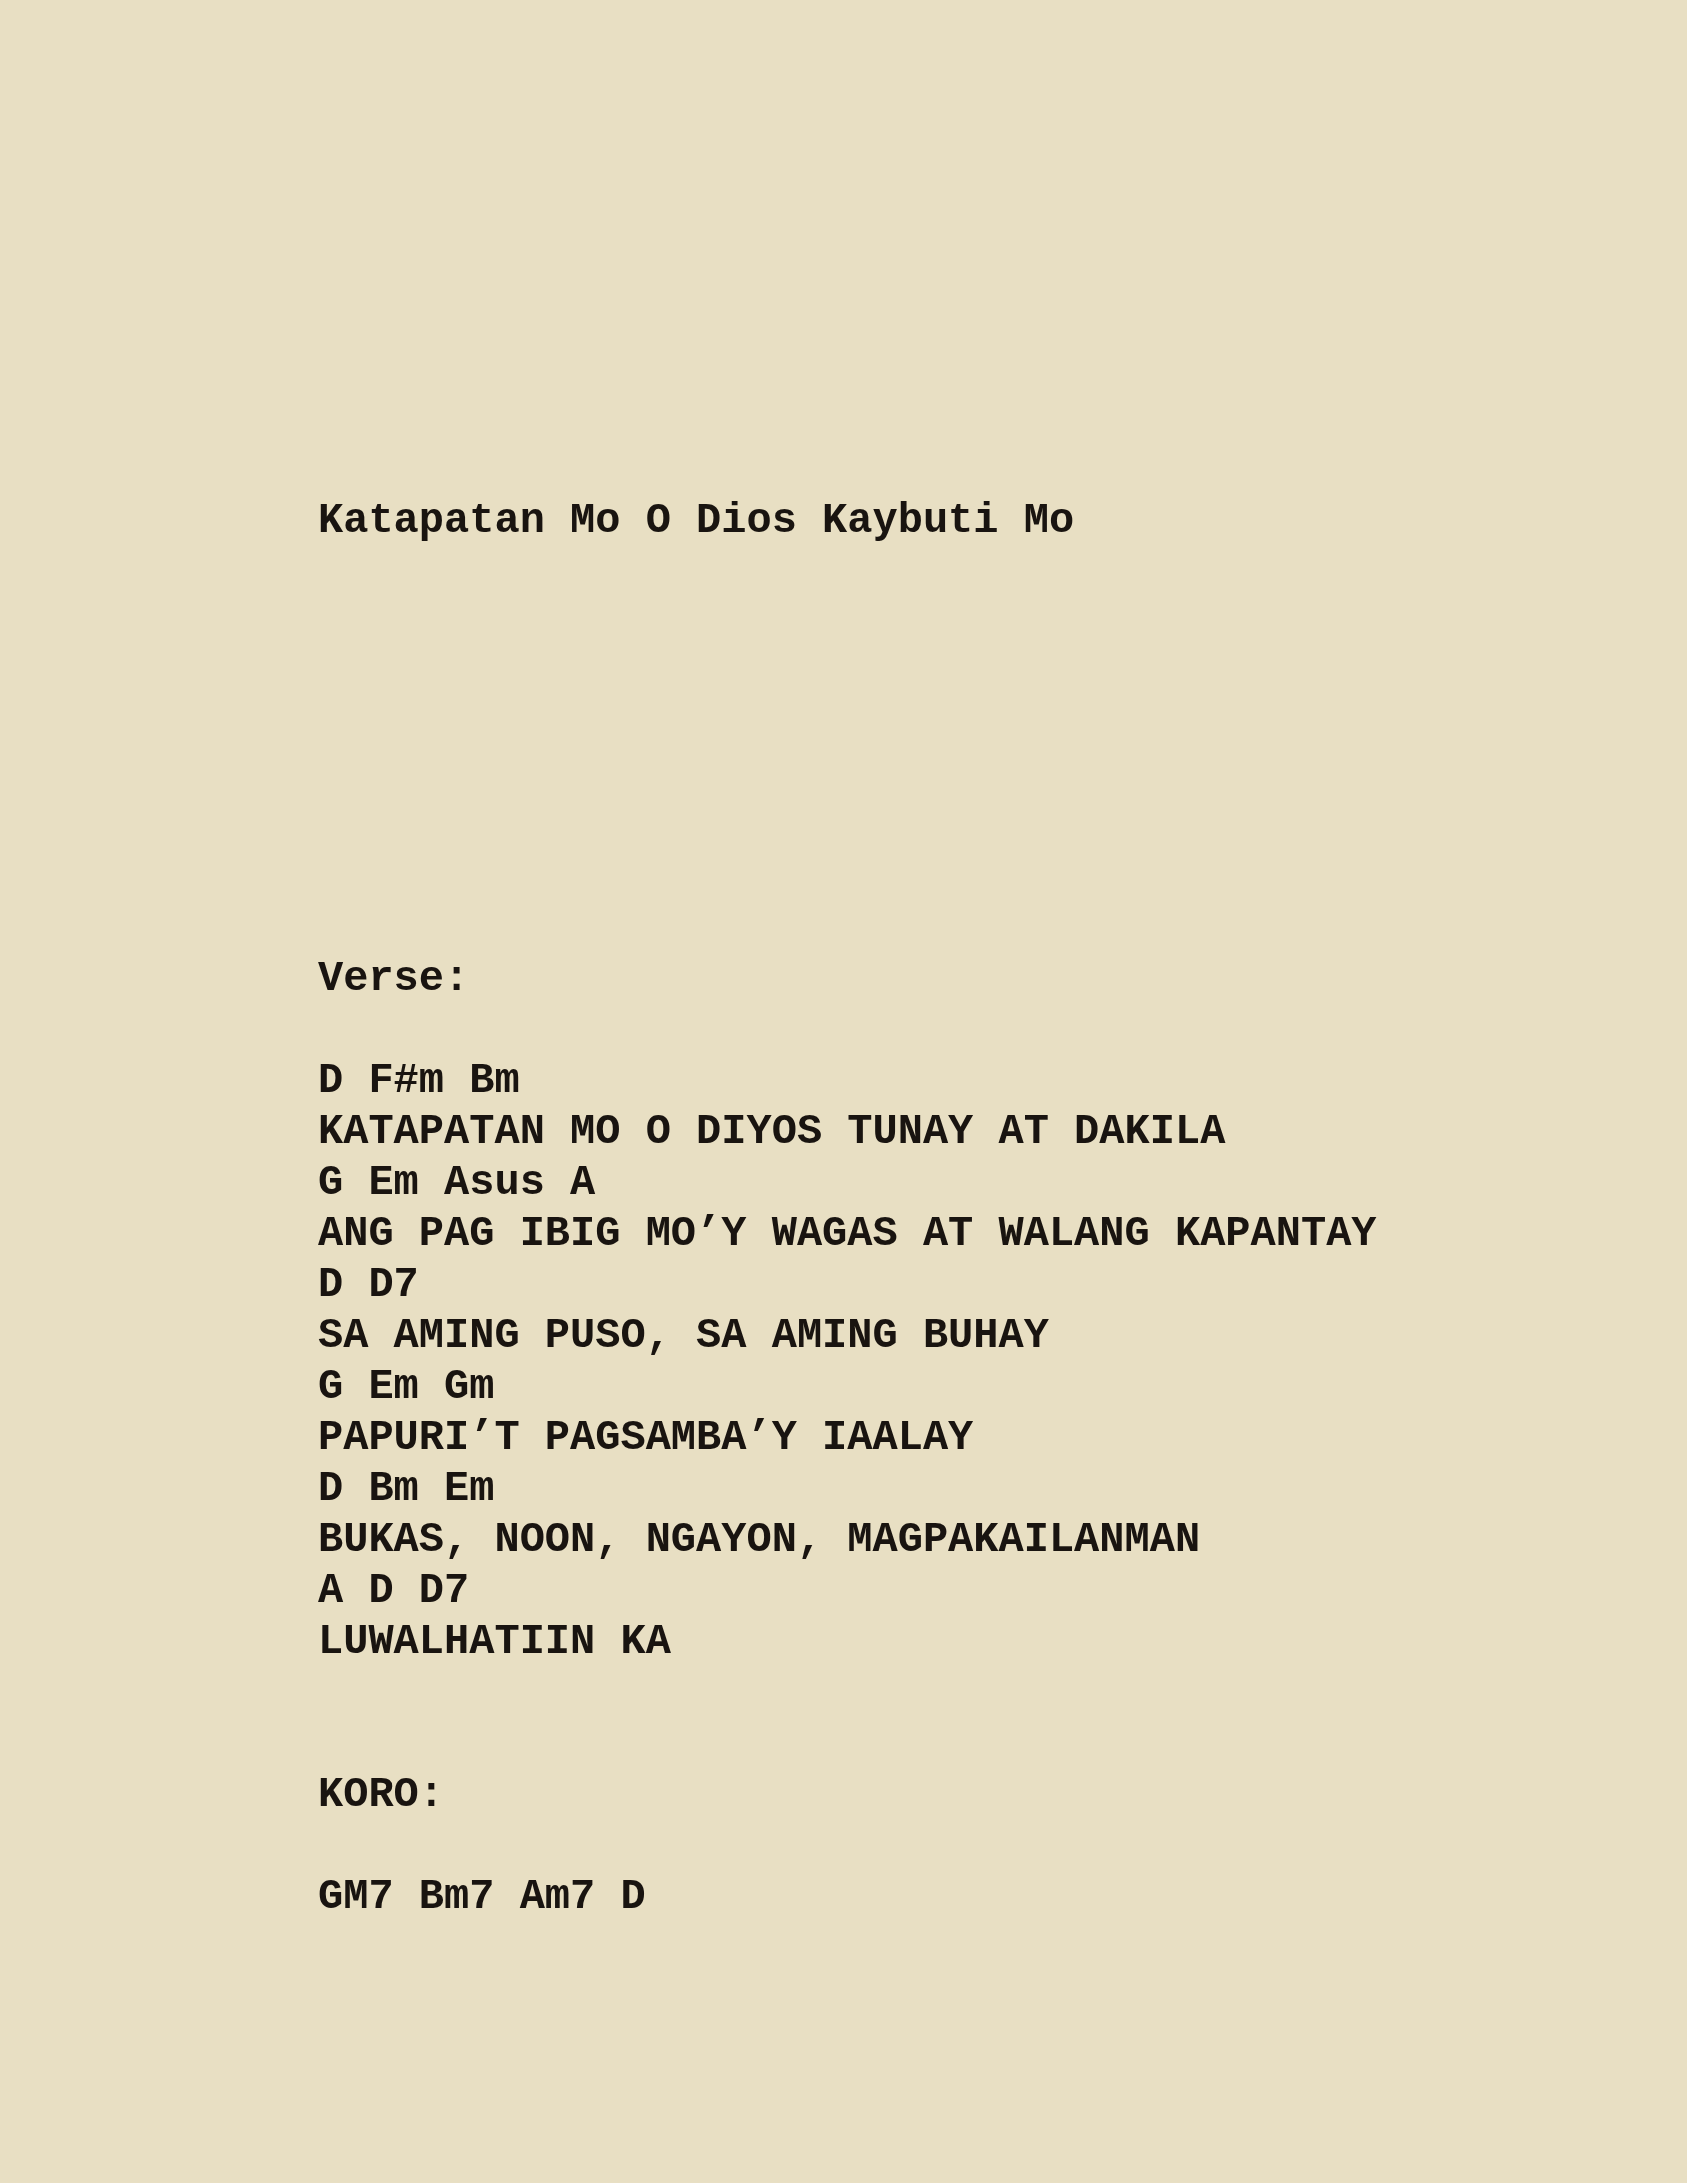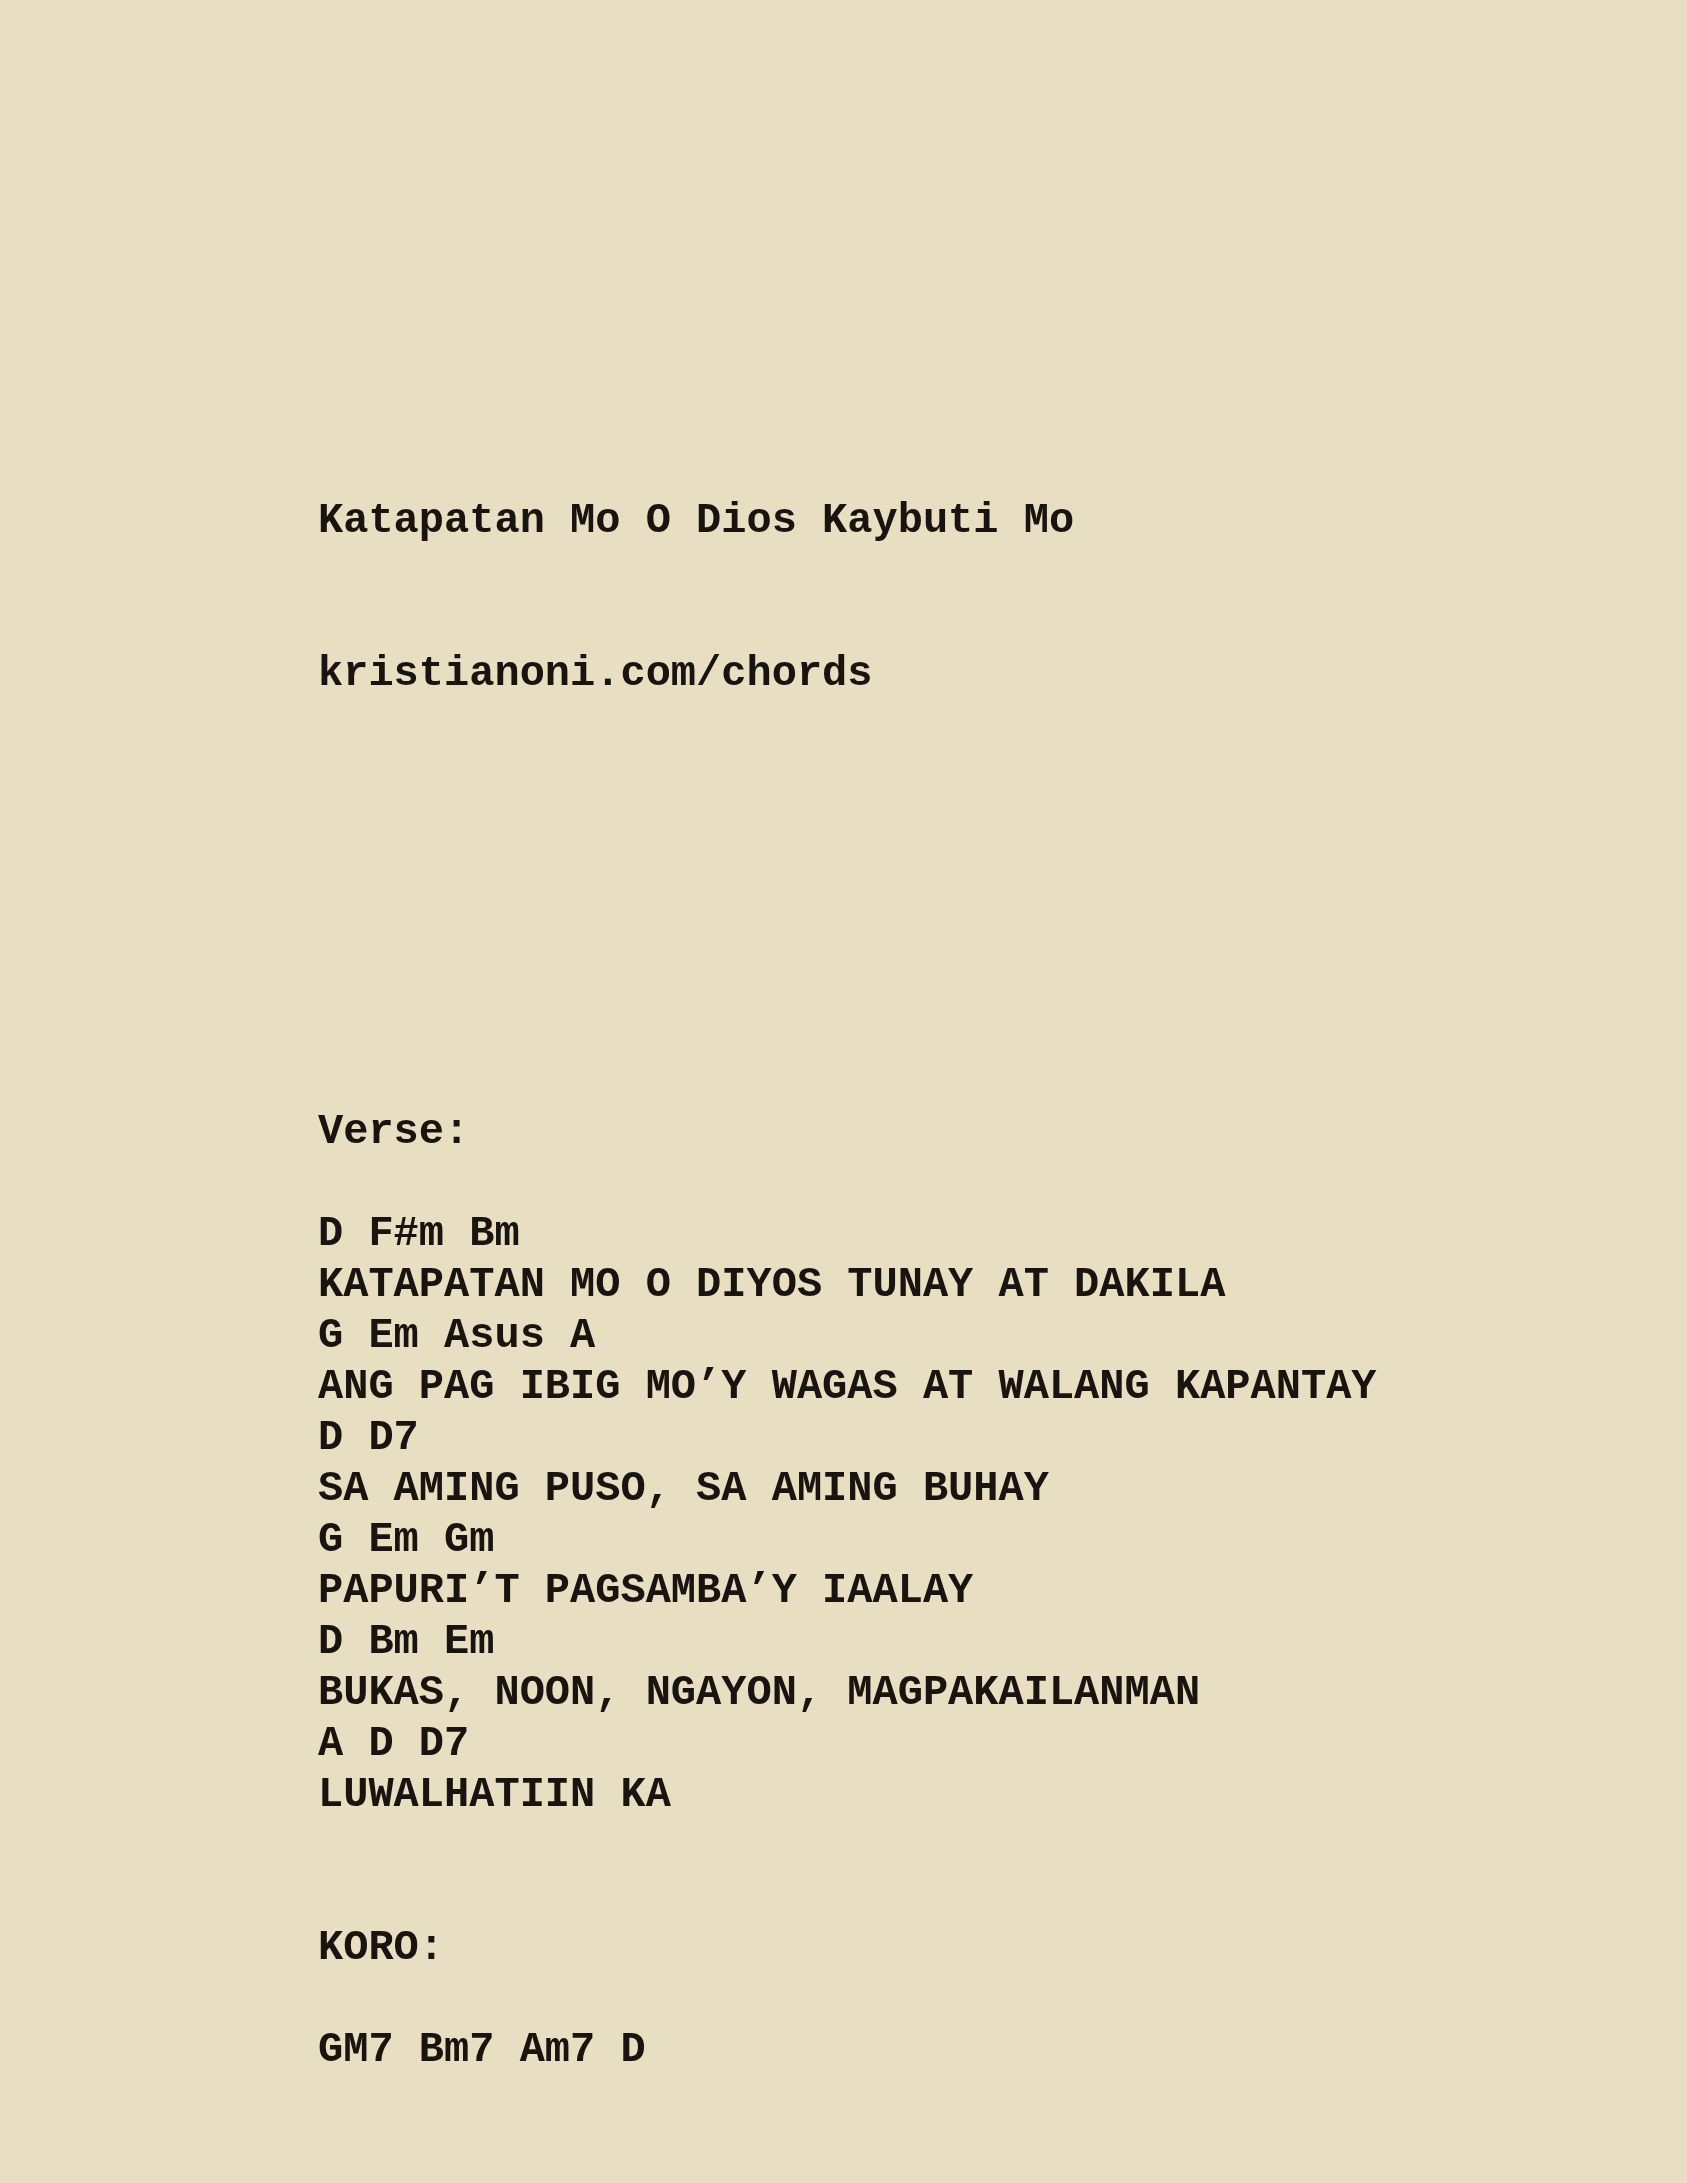--- a/index.html
+++ b/index.html
@@ -36,19 +36,18 @@
     margin-top: 102px;    
   }
 </style>
 </head>
 <body>
 
 <div class="page">
 
   <div class="header-block">
     <div class="line">Katapatan Mo O Dios Kaybuti Mo</div>
-    <div class="line">kristianoni.com/chords</div>
   </div>
 
   <div id="sections"><div class="section"><div class="line section-label">Verse:</div><div class="line chord-line">D F#m Bm</div><div class="line lyric-line">KATAPATAN MO O DIYOS TUNAY AT DAKILA</div><div class="line chord-line">G Em Asus A</div><div class="line lyric-line">ANG PAG IBIG MO’Y WAGAS AT WALANG KAPANTAY</div><div class="line chord-line">D D7</div><div class="line lyric-line">SA AMING PUSO, SA AMING BUHAY</div><div class="line chord-line">G Em Gm</div><div class="line lyric-line">PAPURI’T PAGSAMBA’Y IAALAY</div><div class="line chord-line">D Bm Em</div><div class="line lyric-line">BUKAS, NOON, NGAYON, MAGPAKAILANMAN</div><div class="line chord-line">A D D7</div><div class="line lyric-line">LUWALHATIIN KA</div></div><div class="section"><div class="line section-label">KORO:</div><div class="line chord-line">GM7 Bm7 Am7 D</div></div></div>
 
 </div>
 
 
 </body></html>

